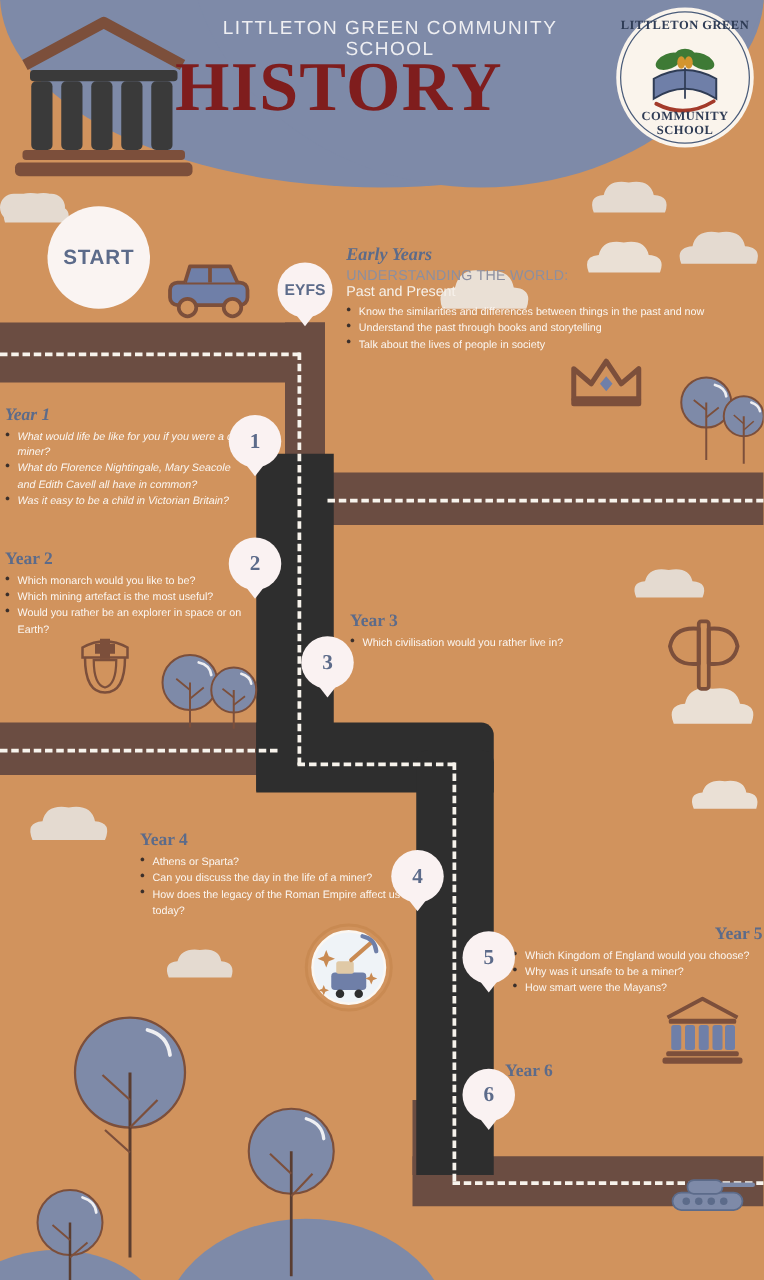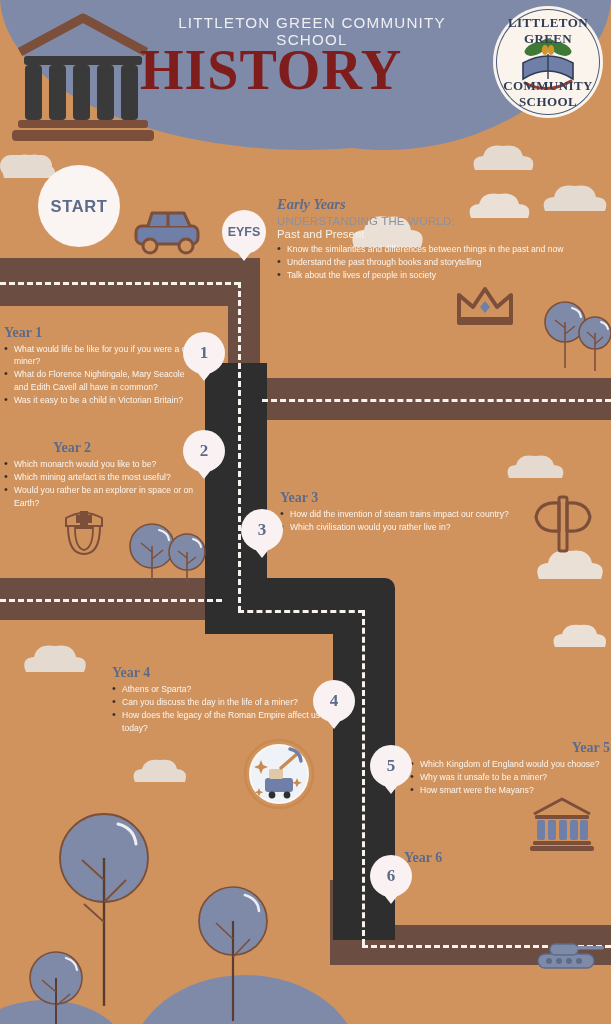--- a/index.html
+++ b/index.html
@@ -57,21 +57,21 @@
     display: flex; align-items: center; justify-content: center;
   }
   .crest-ring {
     position: absolute; inset: 3px;
     border-radius: 50%;
     border: 1.5px solid #4A5C7A;
   }
   .crest-text-top, .crest-text-bot {
     position: absolute; width: 100%; text-align: center;
     font-family: "Liberation Serif", serif;
-    font-weight: bold; font-size: 13px;
+    font-weight: bold; font-size: 10px;
     color: #2F3C55; letter-spacing: .4px;
   }
   .crest-text-top { top: 9px; }
   .crest-text-bot { bottom: 8px; }
 
   
   .road { position: absolute; background: #6B4D42; }
   .road-dark { position: absolute; background: #2E2E2E; }
   .dash-h {
     position: absolute; height: 0;
@@ -298,32 +298,32 @@
     <path d="M23 28 L13 20 M23 34 L33 26" stroke="#7C4F3B" stroke-width="1.4" fill="none"></path>
     <path d="M30 8 Q38 10 39 17" fill="none" stroke="#EFEFF2" stroke-width="2.2" stroke-linecap="round"></path>
   </svg>
   <svg style="position:absolute;left:578px;top:315px" width="36" height="58">
     <circle cx="17" cy="18" r="16" fill="#7E8AA8" stroke="#7C4F3B" stroke-width="1.6"></circle>
     <line x1="17" y1="18" x2="17" y2="56" stroke="#7C4F3B" stroke-width="1.6"></line>
     <path d="M17 24 L9 17 M17 29 L25 22" stroke="#7C4F3B" stroke-width="1.3" fill="none"></path>
     <path d="M23 7 Q29 9 30 14" fill="none" stroke="#EFEFF2" stroke-width="2" stroke-linecap="round"></path>
   </svg>
 
-  <div class="block" style="left:4px; top:325px; width:196px;">
+  <div class="block" style="left:4px; top:325px; width:196px;font-style:italic;">
     <div class="yr-title">Year 1</div>
     <ul class="bullets">
       <li>What would life be like for you if you were a child miner?</li>
       <li>What do Florence Nightingale, Mary Seacole and Edith Cavell all have in common?</li>
       <li>Was it easy to be a child in Victorian Britain?</li>
     </ul>
   </div>
   <div class="marker" style="left:183px; top:332px;">1</div>
 
   <div class="block" style="left:4px; top:440px; width:196px;">
-    <div class="yr-title" style="text-align:center; padding-right:60px;">Year 2</div>
+    <div class="yr-title" style="text-align:left; padding-right:60px;">Year 2</div>
     <ul class="bullets">
       <li>Which monarch would you like to be?</li>
       <li>Which mining artefact is the most useful?</li>
       <li>Would you rather be an explorer in space or on Earth?</li>
     </ul>
   </div>
   <div class="marker" style="left:183px; top:430px;">2</div>
 
   <svg style="position:absolute;left:62px;top:502px" width="44" height="56">
     <path d="M4 16 Q22 6 40 16 L40 24 L4 24 Z" fill="none" stroke="#7C4F3B" stroke-width="2"></path>
@@ -341,21 +341,20 @@
   <svg style="position:absolute;left:168px;top:533px" width="40" height="52">
     <circle cx="19" cy="19" r="18" fill="#7E8AA8" stroke="#7C4F3B" stroke-width="1.6"></circle>
     <line x1="19" y1="19" x2="19" y2="50" stroke="#7C4F3B" stroke-width="1.6"></line>
     <path d="M19 25 L10 18 M19 31 L28 24" stroke="#7C4F3B" stroke-width="1.3" fill="none"></path>
     <path d="M25 6 Q32 8 33 14" fill="none" stroke="#EFEFF2" stroke-width="2" stroke-linecap="round"></path>
   </svg>
 
   <div class="block" style="left:280px; top:490px; width:268px;">
     <div class="yr-title">Year 3</div>
     <ul class="bullets">
-      <li>How did the invention of steam trains impact our country?</li>
       <li>Which civilisation would you rather live in?</li>
     </ul>
   </div>
   <div class="marker" style="left:241px; top:509px;">3</div>
 
   <svg style="position:absolute;left:533px;top:495px" width="58" height="60">
     <path d="M26 8 Q6 6 3 22 Q6 38 26 36 Z" fill="none" stroke="#7C4F3B" stroke-width="3.2" stroke-linejoin="round"></path>
     <path d="M34 8 Q54 6 57 22 Q54 38 34 36 Z" fill="none" stroke="#7C4F3B" stroke-width="3.2" stroke-linejoin="round"></path>
     <rect x="26" y="2" width="8" height="54" rx="2" fill="none" stroke="#7C4F3B" stroke-width="3"></rect>
   </svg>

